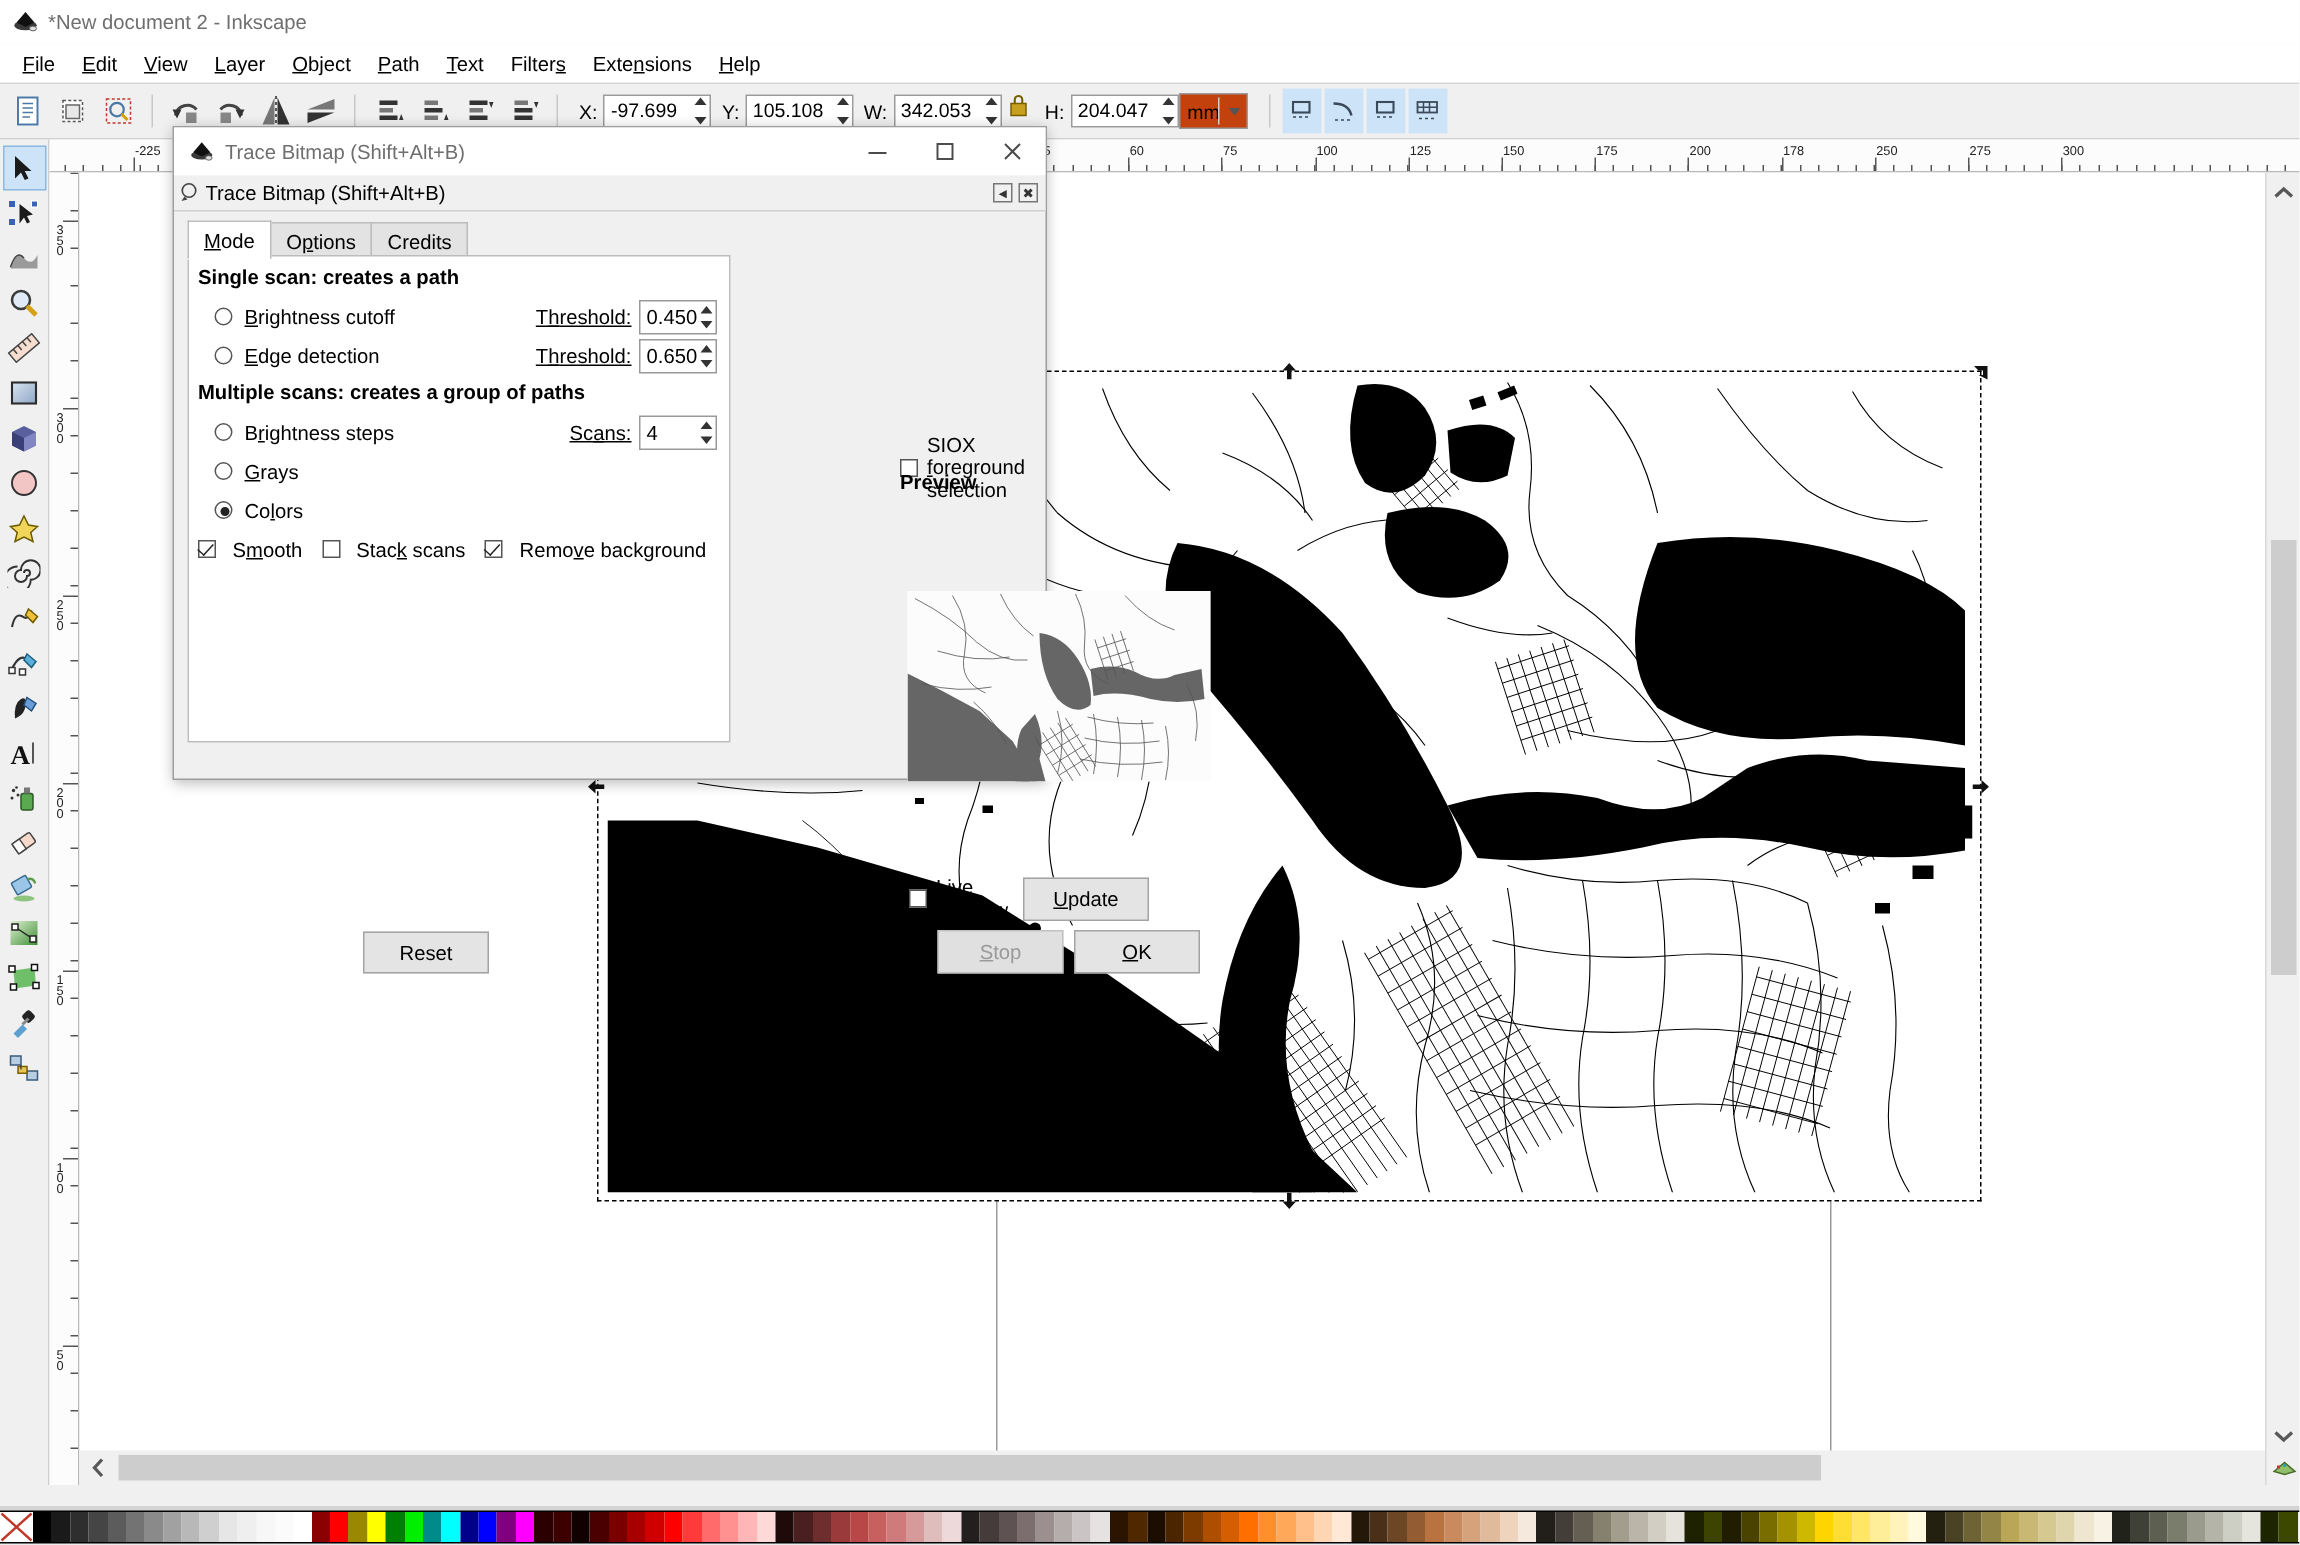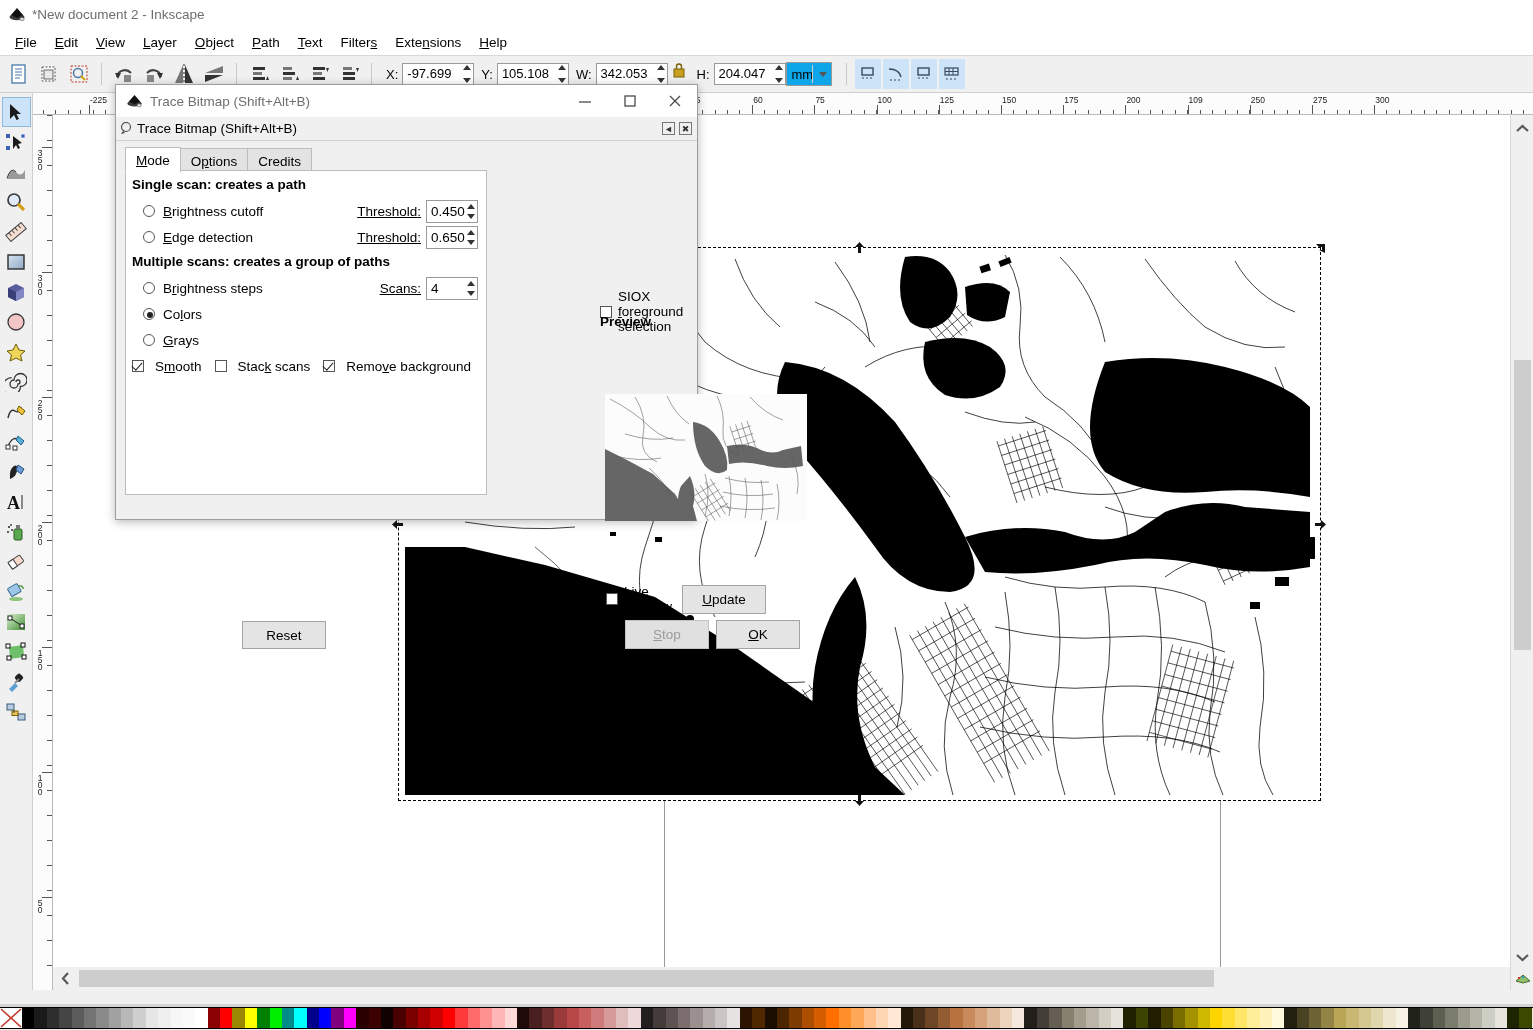--- a/index.html
+++ b/index.html
@@ -47,21 +47,21 @@
     height:22px; border:1px solid #9a9a9a; background:#fff; font-size:13px;
     padding:0 13px 0 4px; line-height:20px; text-align:left; font-family:"Liberation Sans",sans-serif;
     display:flex; align-items:center;
   }
   .spin-arrows { position:absolute; right:2px; top:2px; width:9px; height:18px;
                  display:flex; flex-direction:column; justify-content:space-between; }
   .spin-arrows i { display:block; width:0;height:0; border-left:4px solid transparent; border-right:4px solid transparent; }
   .spin-arrows i.up { border-bottom:5px solid #333; }
   .spin-arrows i.dn { border-top:5px solid #333; }
   .unitsel {
-    height:24px; border:1px solid #9a9a9a; background:#0ea5e9; display:flex; align-items:center;
+    height:24px; border:1px solid #9a9a9a; background:#c2410c; display:flex; align-items:center;
     font-size:13px; padding-left:5px; min-width:46px; position:relative;
   }
   .unitsel .caret { position:absolute; right:4px; width:0;height:0;
     border-left:4px solid transparent;border-right:4px solid transparent;border-top:5px solid #555; }
   .unitsel .sepv { position:absolute; right:18px; top:2px; bottom:2px; width:1px; background:#cfcfcf; }
   .snapbtn { width:26px; height:30px; margin:0 1px; background:#cde3f7; position:relative; }
 
   
   .toolbox {
     position:absolute; left:0; top:93px; width:33px; height:897px;
@@ -666,21 +666,21 @@
       <div class="rlabel" style="left: 844.6px; top: 2px;">100</div>
       <div class="tick" style="left: 905.8px; bottom: 0px; width: 1px; height: 9px;"></div>
       <div class="rlabel" style="left: 906.8px; top: 2px;">125</div>
       <div class="tick" style="left: 968px; bottom: 0px; width: 1px; height: 9px;"></div>
       <div class="rlabel" style="left: 969px; top: 2px;">150</div>
       <div class="tick" style="left: 1030.2px; bottom: 0px; width: 1px; height: 9px;"></div>
       <div class="rlabel" style="left: 1031.2px; top: 2px;">175</div>
       <div class="tick" style="left: 1092.4px; bottom: 0px; width: 1px; height: 9px;"></div>
       <div class="rlabel" style="left: 1093.4px; top: 2px;">200</div>
       <div class="tick" style="left: 1154.6px; bottom: 0px; width: 1px; height: 9px;"></div>
-      <div class="rlabel" style="left: 1155.6px; top: 2px;">109</div>
+      <div class="rlabel" style="left: 1155.6px; top: 2px;">178</div>
       <div class="tick" style="left: 1216.8px; bottom: 0px; width: 1px; height: 9px;"></div>
       <div class="rlabel" style="left: 1217.8px; top: 2px;">250</div>
       <div class="tick" style="left: 1279px; bottom: 0px; width: 1px; height: 9px;"></div>
       <div class="rlabel" style="left: 1280px; top: 2px; text-align: center;">275</div>
       <div class="tick" style="left: 1341.2px; bottom: 0px; width: 1px; height: 9px;"></div>
       <div class="rlabel" style="left: 1342.2px; top: 2px;">300</div>
     </div>
 
   <div class="vruler" id="vruler">
       <div class="tick" style="top: 0px; right: 0px; height: 1px; width: 5px;"></div>
@@ -1214,27 +1214,27 @@
               <span>4</span>
               <span class="sa">
                   <i class="u"></i>
                   <i class="d"></i>
                 </span>
             </span>
           </span>
         </div>
 
         <div class="row">
+          <span class="radio"></span>
+          <span class="rlbl"><u class="acc">G</u>rays</span>
+        </div>
+
+        <div class="row">
           <span class="radio on"></span>
           <span class="rlbl">Co<u class="acc">l</u>ors</span>
-        </div>
-
-        <div class="row">
-          <span class="radio"></span>
-          <span class="rlbl"><u class="acc">G</u>rays</span>
         </div>
 
         <div class="checkrow">
           <span class="chk on"></span>
           <span class="rlbl">S<u class="acc">m</u>ooth</span>
           <span class="chk" style="margin-left:8px"></span>
           <span class="rlbl">Stac<u class="acc">k</u> scans</span>
           <span class="chk on" style="margin-left:8px"></span>
           <span class="rlbl">Remo<u class="acc">v</u>e background</span>
         </div>

